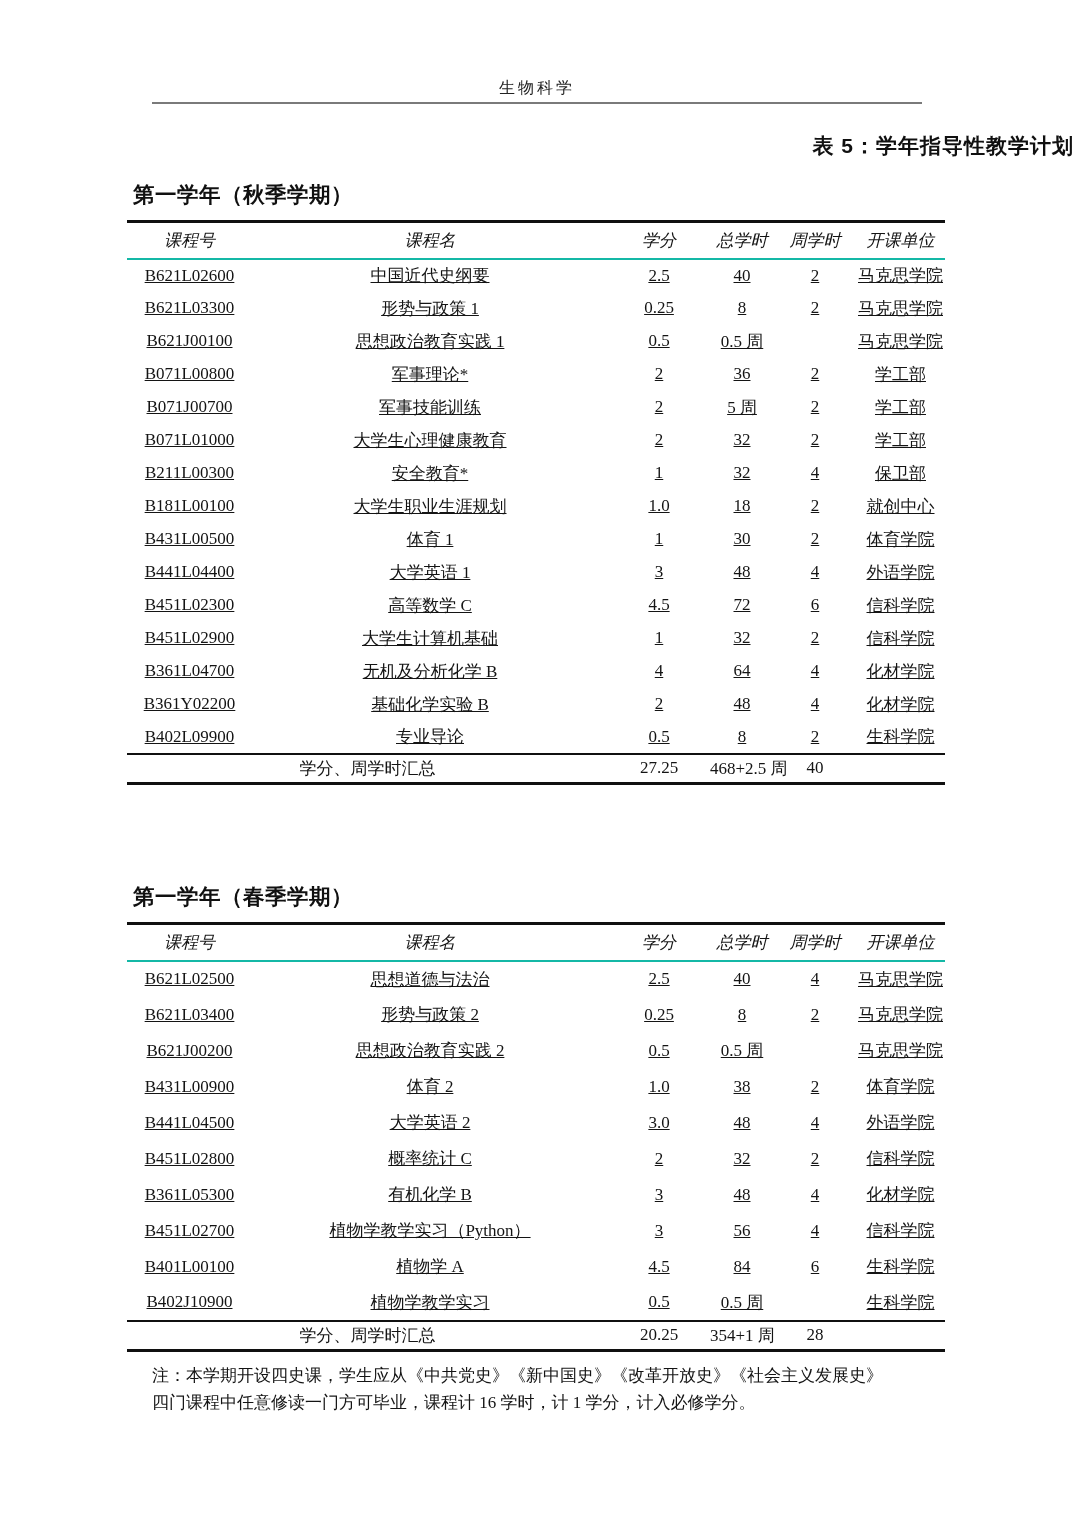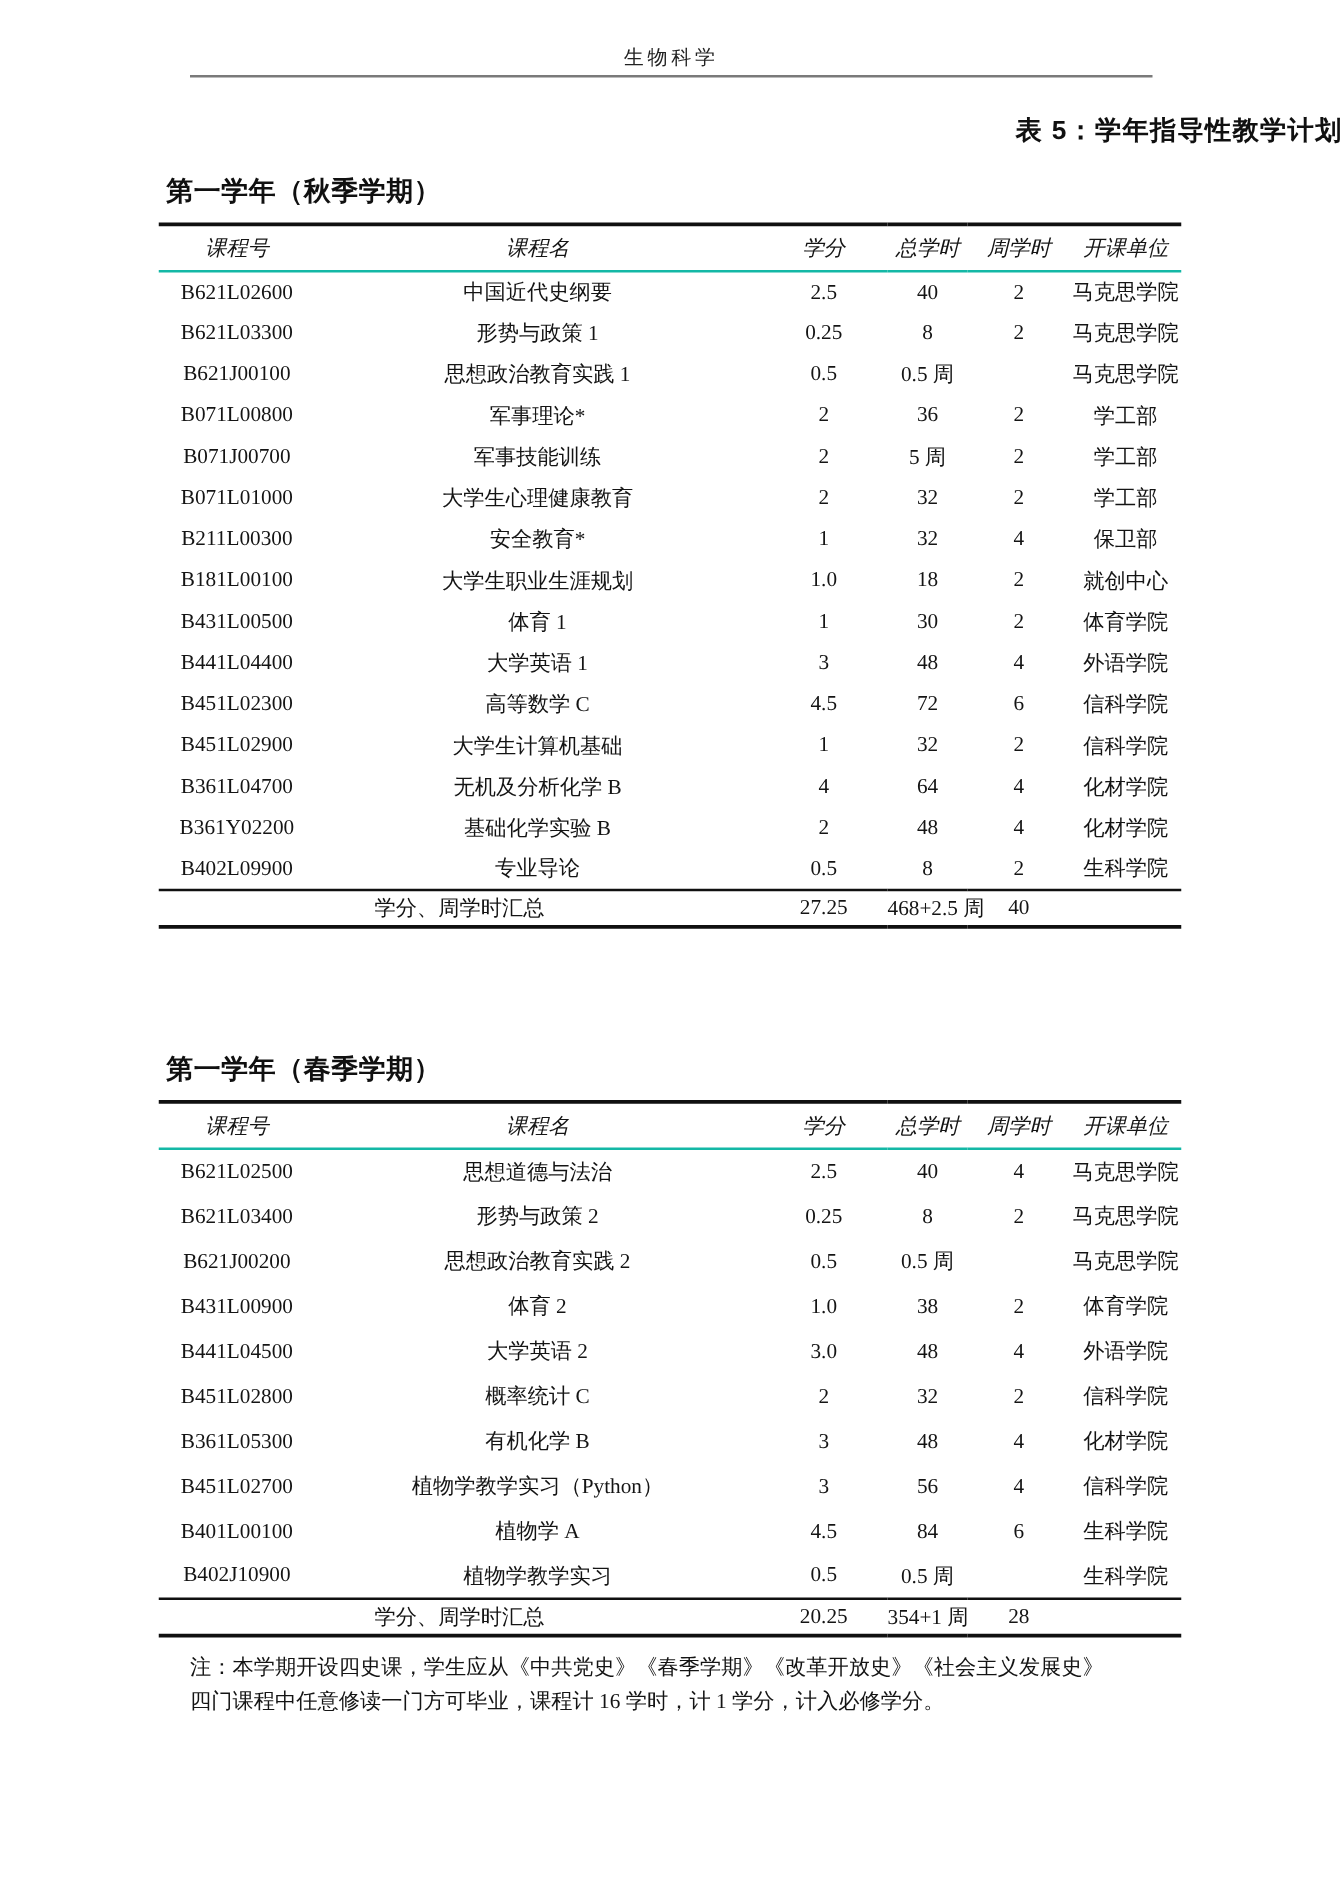--- a/index.html
+++ b/index.html
@@ -5,21 +5,21 @@
   html,body { margin:0; padding:0; background:#ffffff; }
   .page {
     position:relative;
     width:1074px; height:1520px;
     background:#ffffff;
     color:#141414;
     font-family:"Liberation Serif","DejaVu Serif",serif;
     overflow:hidden;
   }
   .running-header {
-    padding-top:36px;
+    padding-top:78px;
     text-align:center;
     font-size:16px;
     letter-spacing:3px;
     color:#222222;
   }
   .header-rule {
     width:770px;
     margin:3px auto 0 auto;
     border-top:2px solid #7a7a7a;
     height:0;
@@ -53,21 +53,21 @@
   }
   table.plan-table th, table.plan-table td {
     text-align:center;
     font-weight:normal;
     padding:0;
     white-space:nowrap;
     overflow:visible;
   }
   table.plan-table thead tr { height:37px; }
   table.plan-table thead th { border-bottom:2px solid #14b8a6;font-style:italic; }
-  table.plan-table tbody tr { height:33px; }
+  table.plan-table tbody tr { height:33px;text-decoration:underline; }
   .tables-wrap > table.plan-table:nth-of-type(2) tbody tr { height:36px; }
   table.plan-table tfoot tr { height:30px; }
   table.plan-table tfoot td { border-top:2px solid #101010; }
   td.sum-weekly { padding-left:40px; }
   td.nudge { padding-left:40px; }
   .note {
     margin:10px 0 0 152px;
     width:790px;
     font-size:17px;
     line-height:27px;
@@ -384,17 +384,17 @@
             <td>20.25</td>
             <td>354+1 周</td>
             <td class="sum-weekly">28</td>
             <td></td>
           </tr>
         </tfoot>
       </table>
     </div>
 
   <div class="note">
-    <div>注：本学期开设四史课，学生应从《中共党史》《春季学期》《改革开放史》《社会主义发展史》</div>
+    <div>注：本学期开设四史课，学生应从《中共党史》《新中国史》《改革开放史》《社会主义发展史》</div>
     <div>四门课程中任意修读一门方可毕业，课程计 16 学时，计 1 学分，计入必修学分。</div>
   </div>
 
 </div>
 
 </body></html>

